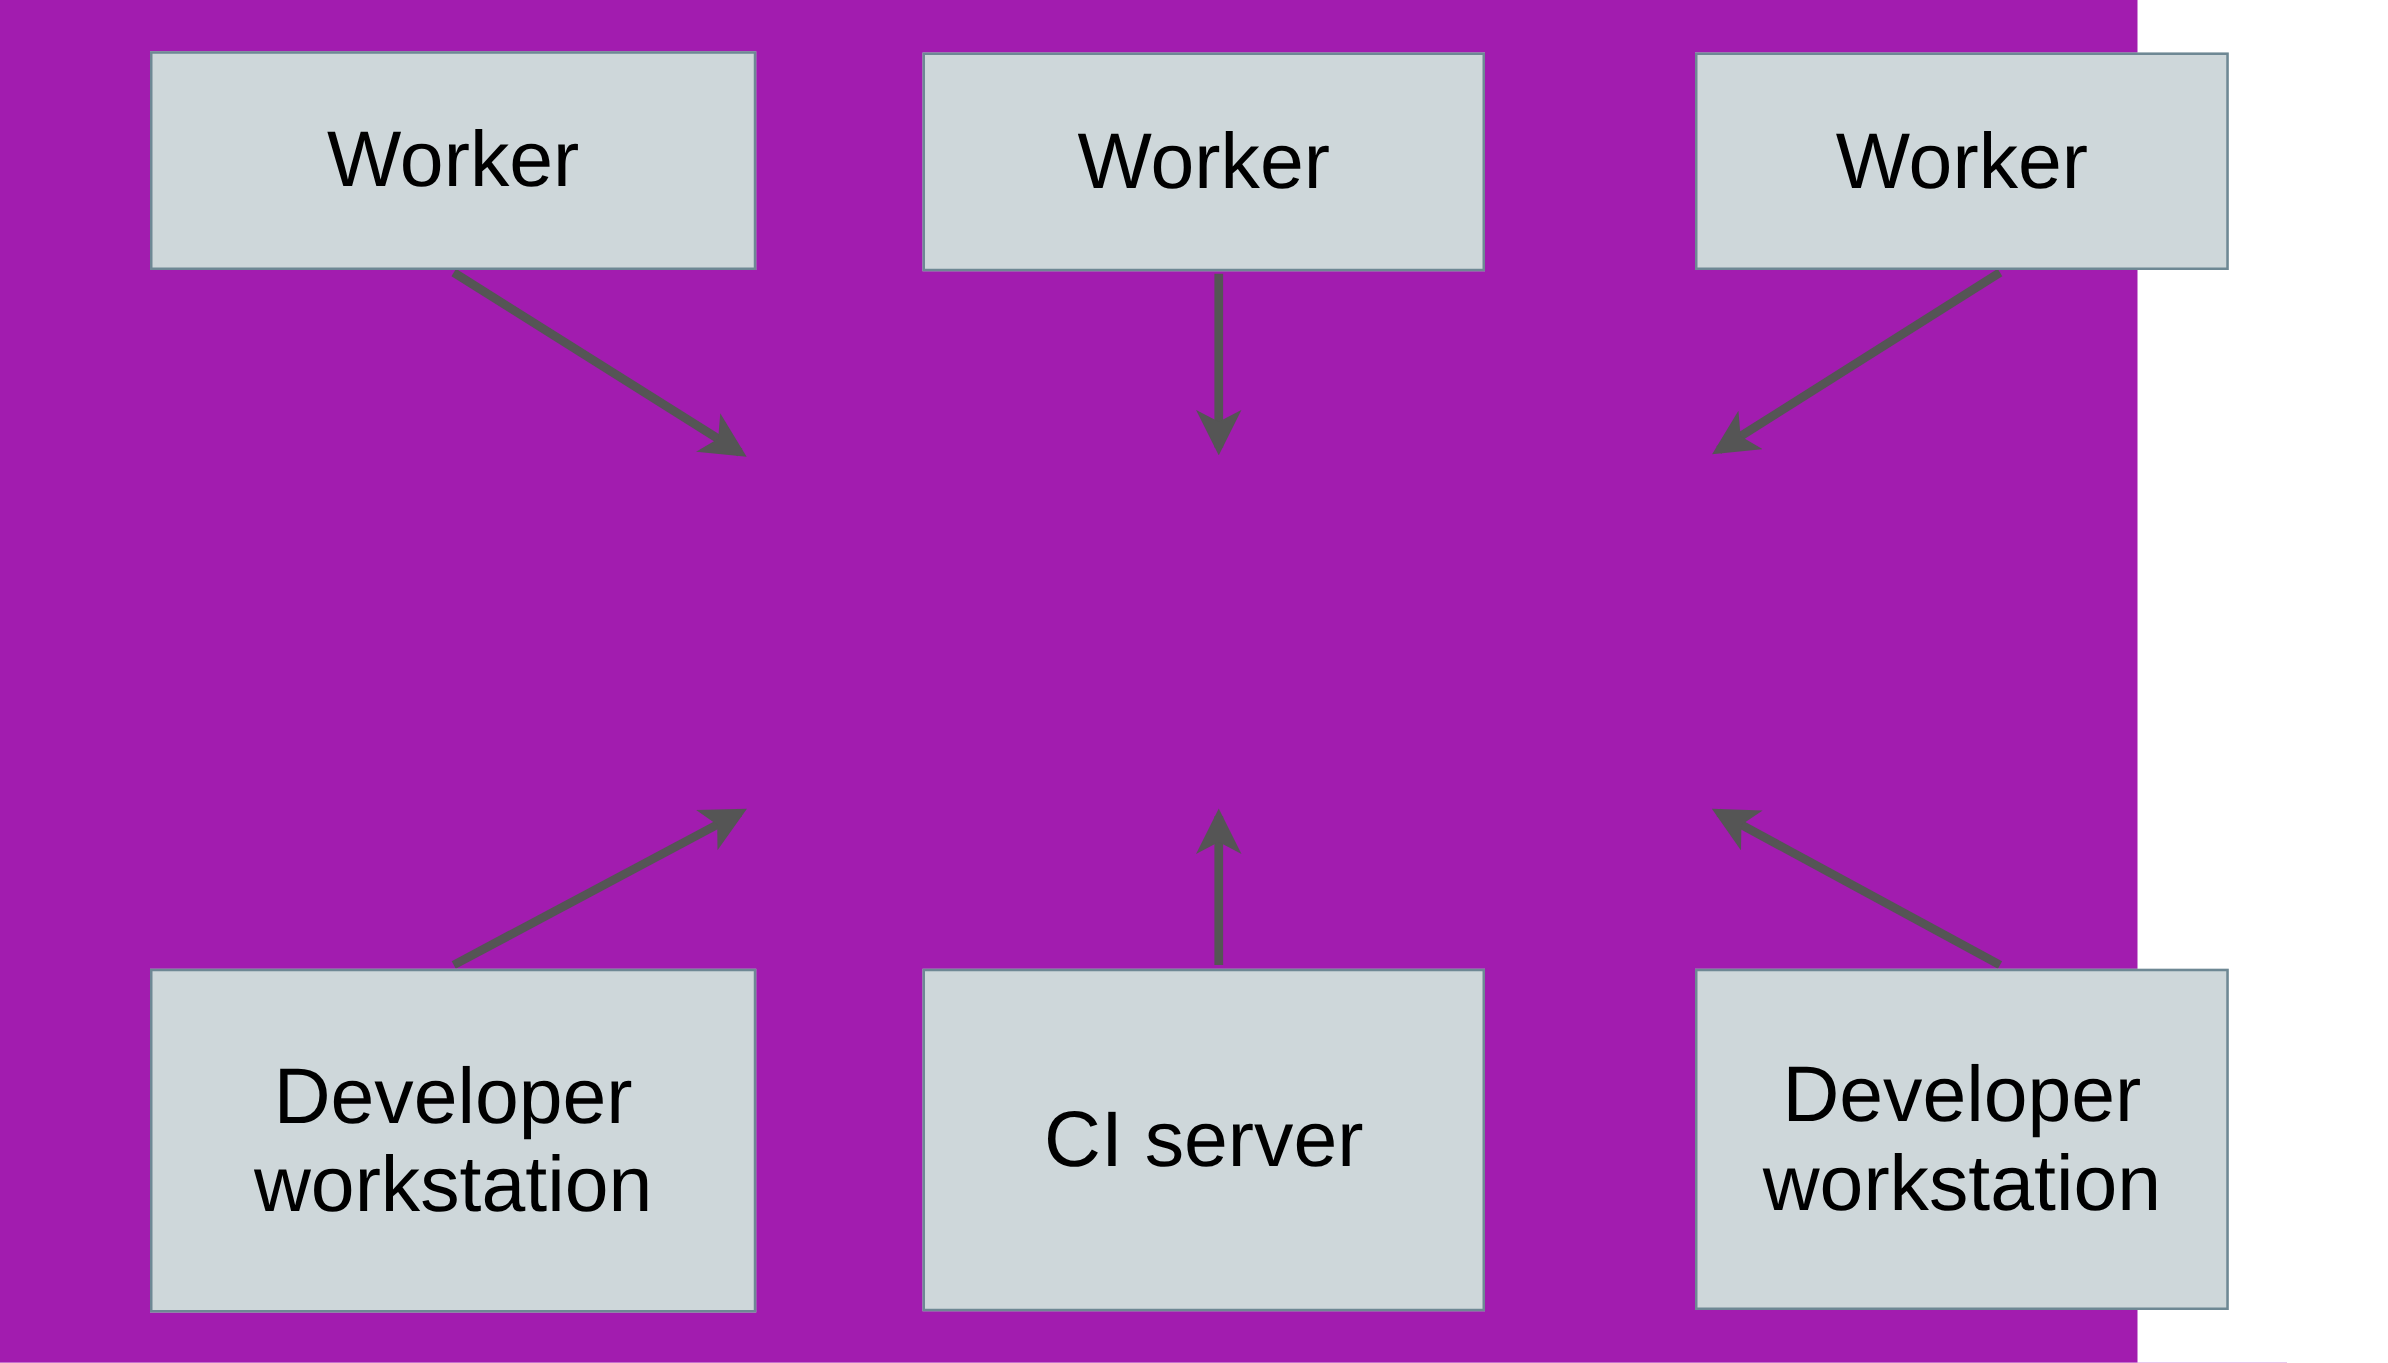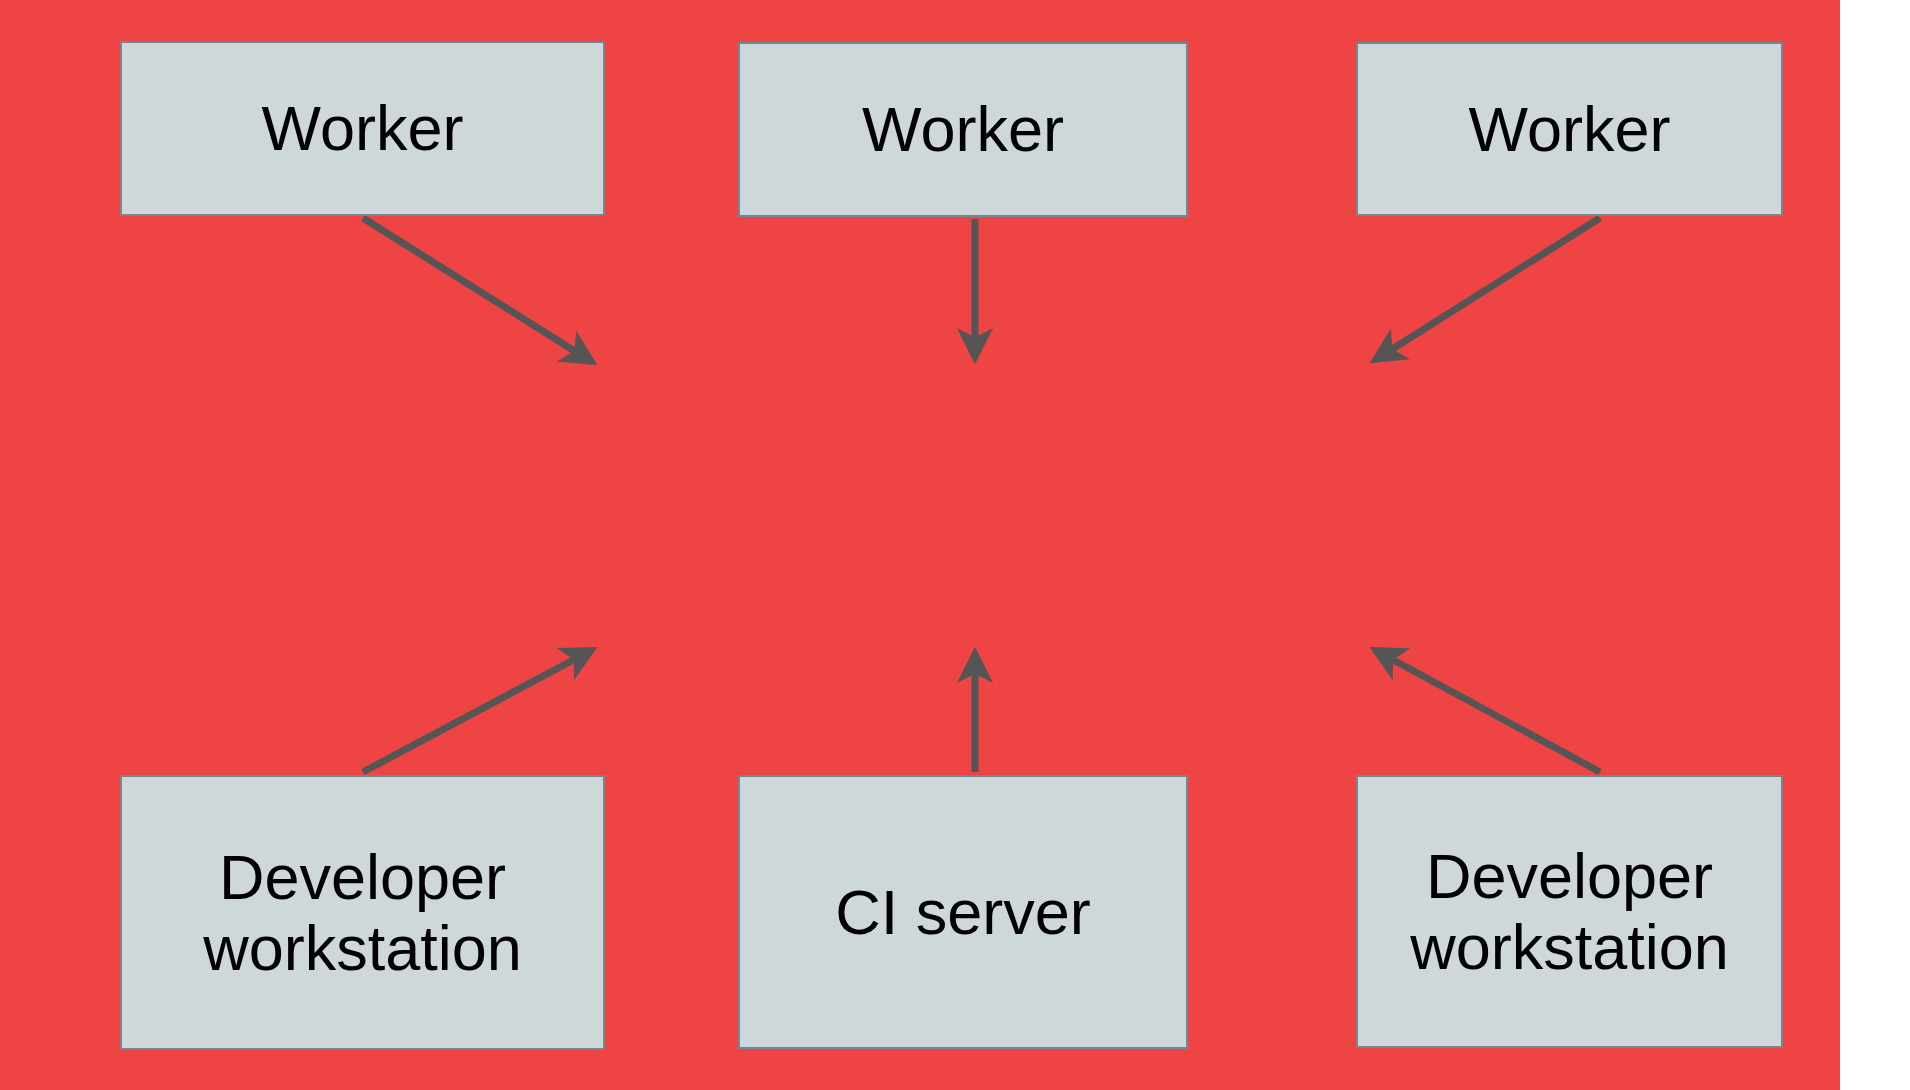--- a/index.html
+++ b/index.html
@@ -8,23 +8,23 @@
     background: #ffffff;
   }
   body {
     width: 1910px;
     height: 1090px;
     overflow: hidden;
     font-family: "Liberation Sans", sans-serif;
   }
   #canvas {
     position: relative;
-    width: 1840px;
+    width: 1710px;
     height: 1090px;
-    background: #ef4444;
+    background: #a21caf;
   }
   #edges {
     position: absolute;
     left: 0;
     top: 0;
     width: 1910px;
     height: 1090px;
     pointer-events: none;
   }
   .node {

